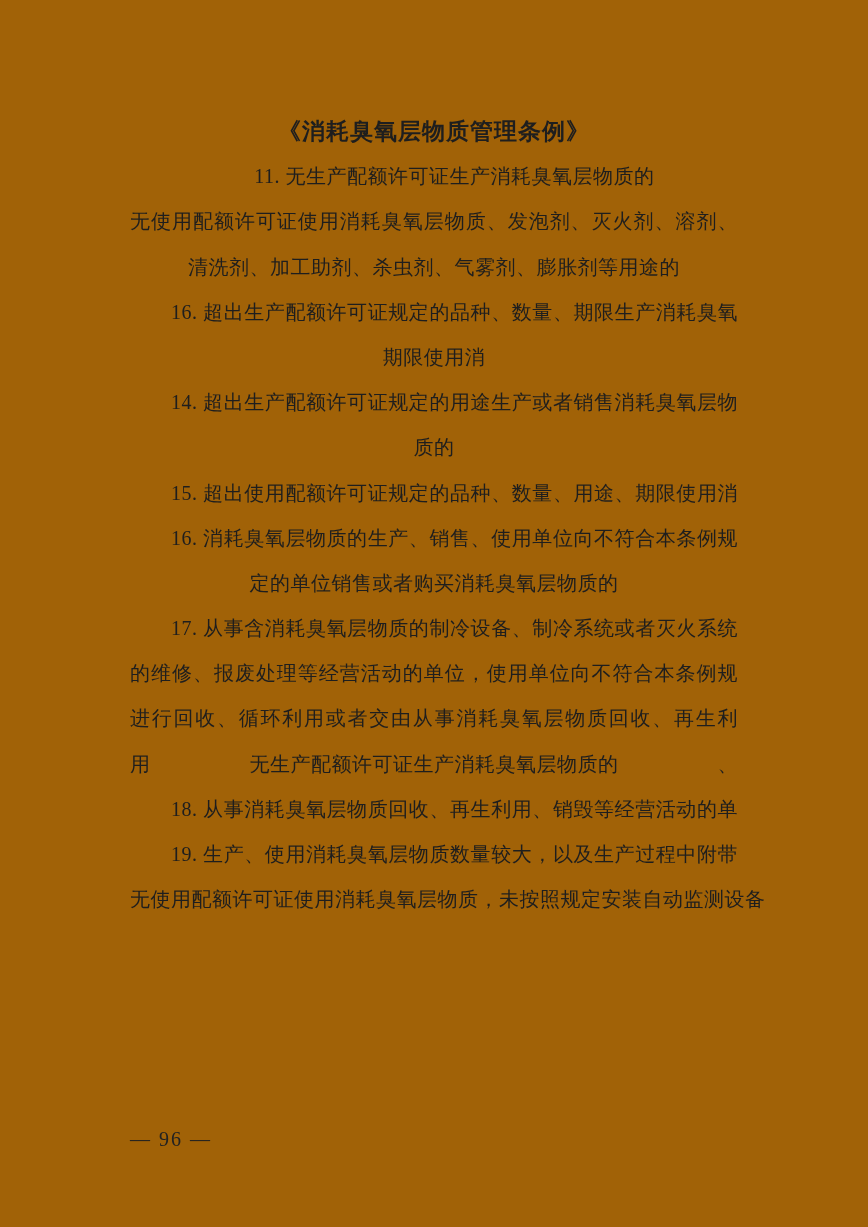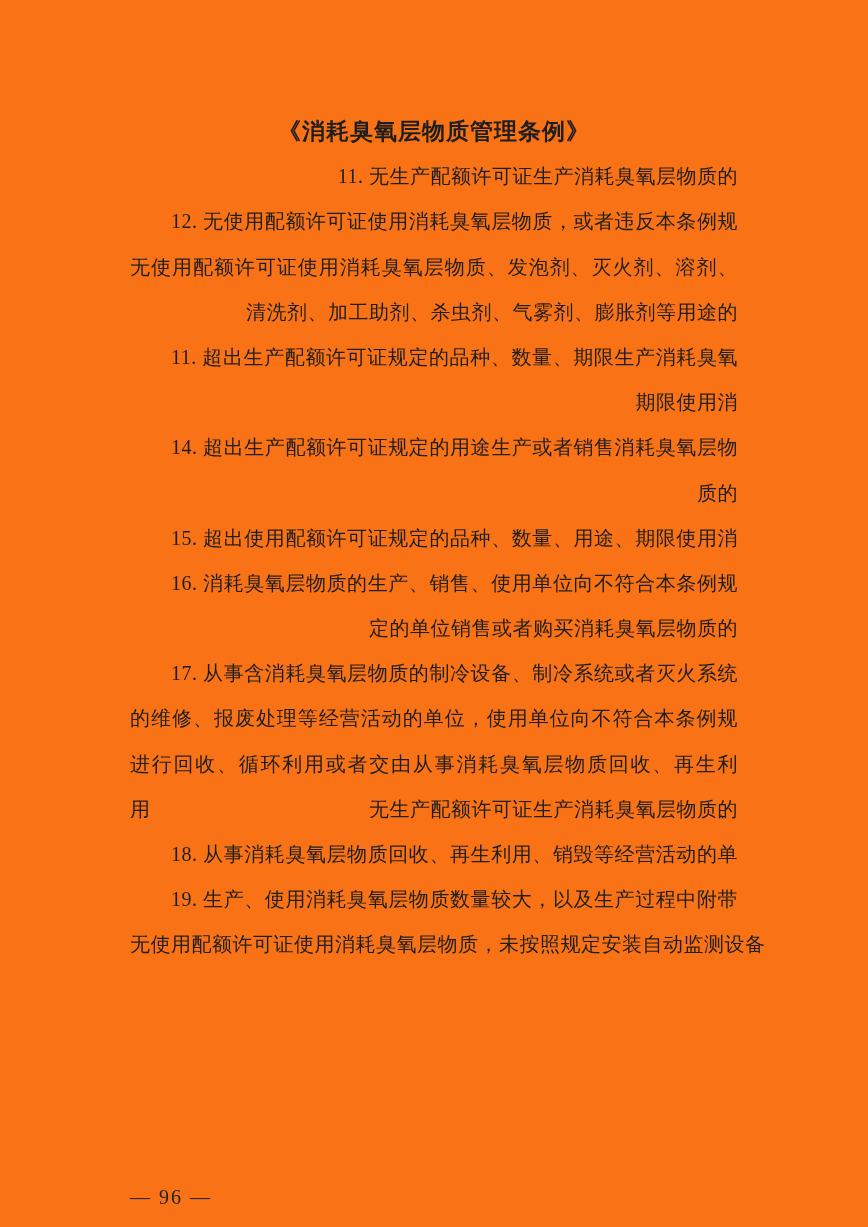--- a/index.html
+++ b/index.html
@@ -4,21 +4,21 @@
 <style>
   html, body {
     margin: 0;
     padding: 0;
     background: #ffffff;
   }
   .page {
     position: relative;
     width: 868px;
     height: 1227px;
-    background: #f97316;
+    background: #a16207;
     overflow: hidden;
     font-family: "Liberation Serif", "DejaVu Serif", serif;
     color: #1e1e1e;
   }
   .content {
     position: absolute;
     left: 130px;
     top: 109px;
     width: 608px;
   }
@@ -38,49 +38,48 @@
   }
   .line.first {
     padding-left: 41px;
   }
   .line.just {
     white-space: normal;
     text-align: justify;
     text-align-last: justify;
   }
   .line.last {
-    text-align: right;
+    text-align: center;
     font-family: Liberation Serif, serif;
   }
   .pagenum {
     position: absolute;
     left: 130px;
-    top: 1186px;
+    top: 1128px;
     font-size: 20px;
     letter-spacing: 2px;
     color: #222222;
   }
 </style>
 </head>
 <body>
 
 <div class="page">
   <div class="content">
     <div class="line doc-title">《消耗臭氧层物质管理条例》</div>
     <div id="items">
         <div class="para">
           <div class="line first last">11. 无生产配额许可证生产消耗臭氧层物质的</div>
         </div>
         <div class="para">
-          <div class="line first just">12. 无使用配额许可证使用消耗臭氧层物质，或者违反本条例规</div>
           <div class="line just">无使用配额许可证使用消耗臭氧层物质、发泡剂、灭火剂、溶剂、</div>
           <div class="line last">清洗剂、加工助剂、杀虫剂、气雾剂、膨胀剂等用途的</div>
         </div>
         <div class="para">
-          <div class="line first just">11. 超出生产配额许可证规定的品种、数量、期限生产消耗臭氧</div>
+          <div class="line first just">16. 超出生产配额许可证规定的品种、数量、期限生产消耗臭氧</div>
           <div class="line last">期限使用消</div>
         </div>
         <div class="para">
           <div class="line first just">14. 超出生产配额许可证规定的用途生产或者销售消耗臭氧层物</div>
           <div class="line last">质的</div>
         </div>
         <div class="para">
           <div class="line first just">15. 超出使用配额许可证规定的品种、数量、用途、期限使用消</div>
         </div>
         <div class="para">

